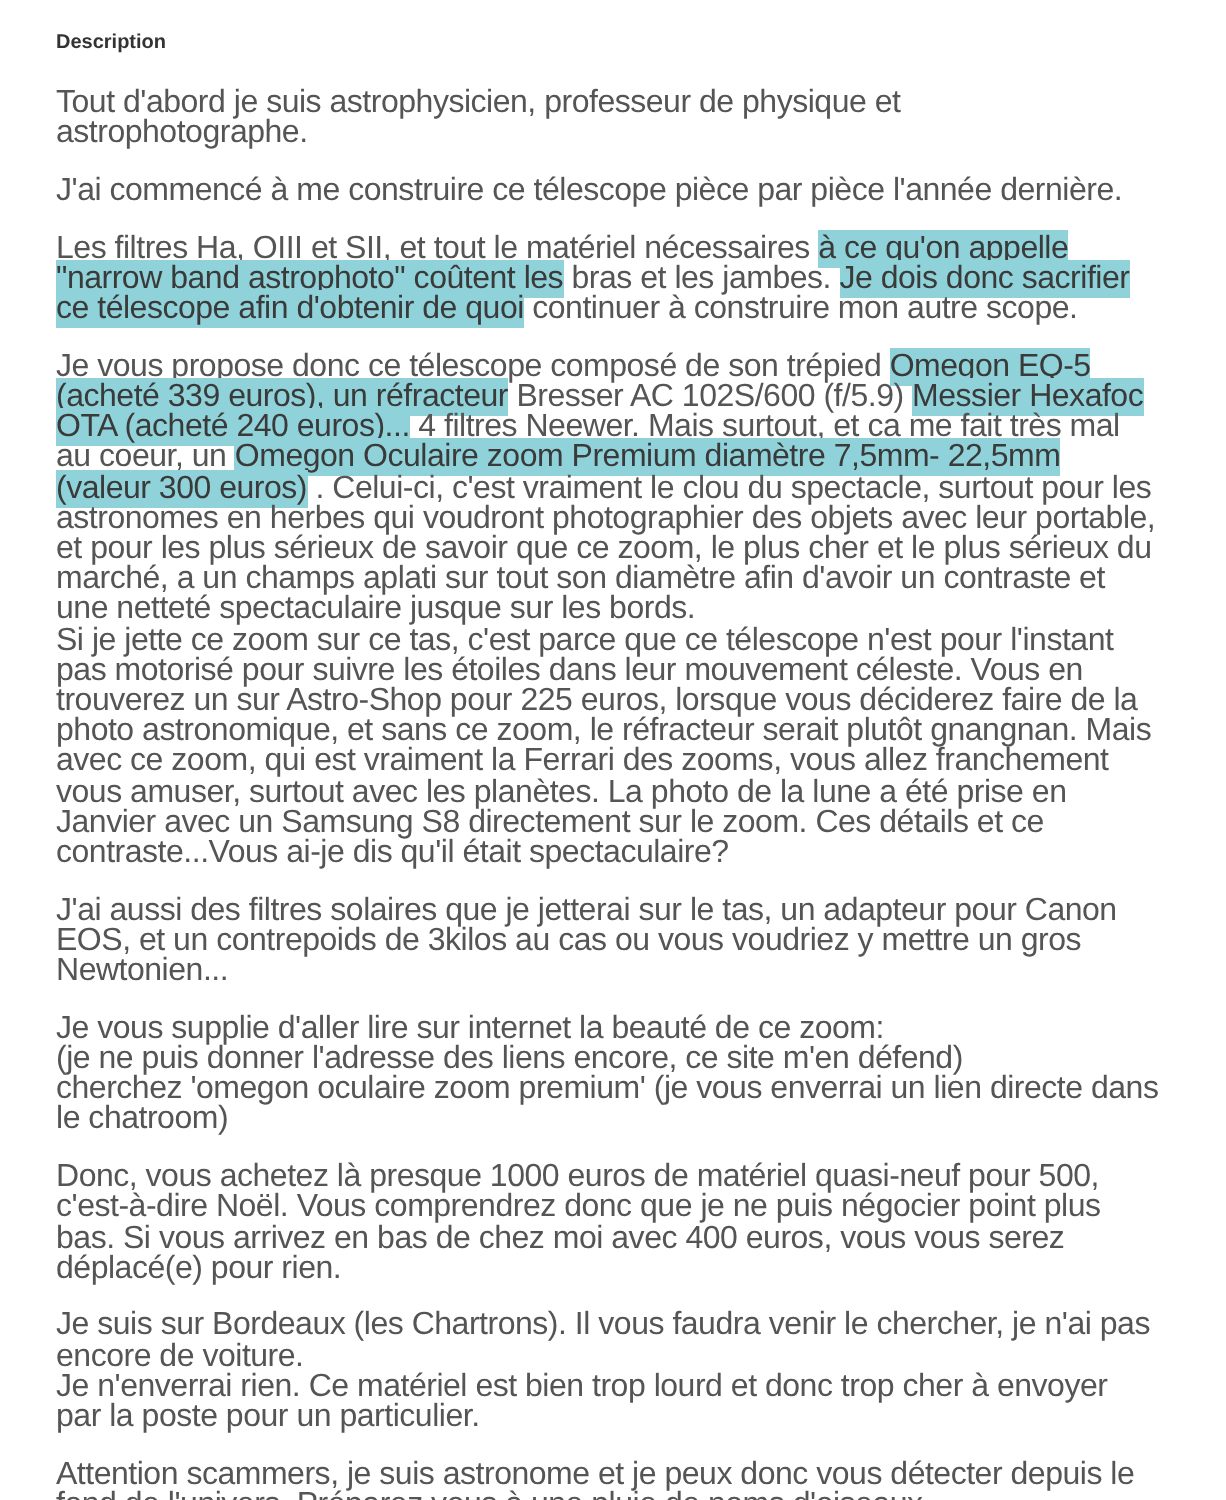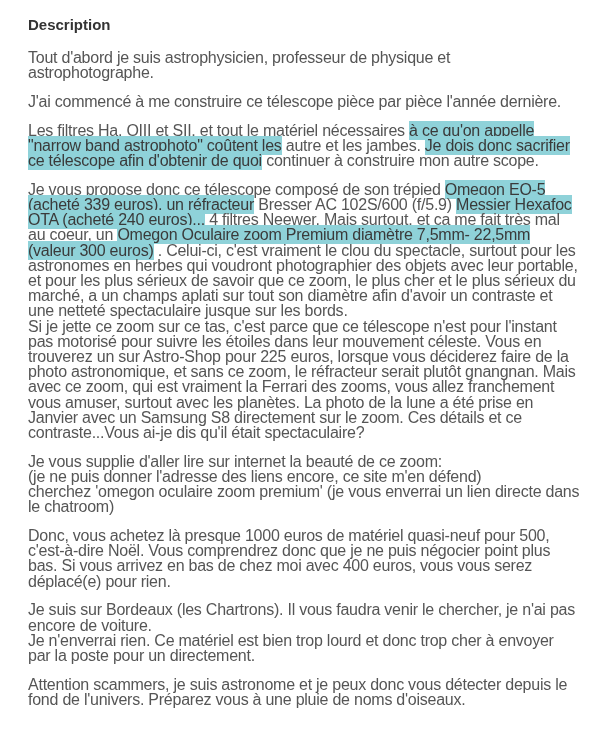--- a/index.html
+++ b/index.html
@@ -13,21 +13,21 @@
   body{
     width:613px;
     height:750px;
     overflow:hidden;
     font-family:"Liberation Sans","DejaVu Sans",sans-serif;
   }
   .desc-section{
     padding:16px 30px 0 28px;
   }
   .desc-title{
-    font-size:15px;
+    font-size:10px;
     font-weight:bold;
     color:var(--heading);
     letter-spacing:0;
     margin-bottom:17px;
   }
   .desc-body{
     width:552px;
     font-size:16px;
     line-height:15.2px;
     letter-spacing:-0.24px;
@@ -50,35 +50,38 @@
 <div class="desc-section">
   <h2 class="desc-title">Description</h2>
   <div class="desc-body">
       <div class="para">
         <div class="line"><span>Tout d'abord je suis astrophysicien, professeur de physique et astrophotographe.</span></div>
       </div>
       <div class="para">
         <div class="line"><span>J'ai commencé à me construire ce télescope pièce par pièce l'année dernière.</span></div>
       </div>
       <div class="para">
-        <div class="line"><span>Les filtres Ha, OIII et SII, et tout le matériel nécessaires </span><mark class="hl">à ce qu'on appelle "narrow band astrophoto" coûtent les</mark><span> autre et les jambes. </span><mark class="hl">Je dois donc sacrifier ce télescope afin d'obtenir de quoi</mark><span> continuer à construire mon autre scope.</span></div>
+        <div class="line"><span>Les filtres Ha, OIII et SII, et tout le matériel nécessaires </span><mark class="hl">à ce qu'on appelle "narrow band astrophoto" coûtent les</mark><span> bras et les jambes. </span><mark class="hl">Je dois donc sacrifier ce télescope afin d'obtenir de quoi</mark><span> continuer à construire mon autre scope.</span></div>
       </div>
       <div class="para">
         <div class="line"><span>Je vous propose donc ce télescope composé de son trépied </span><mark class="hl">Omegon EQ-5 (acheté 339 euros), un réfracteur</mark><span> Bresser AC 102S/600 (f/5.9) </span><mark class="hl">Messier Hexafoc OTA (acheté 240 euros)...</mark><span> 4 filtres Neewer. Mais surtout, et ca me fait très mal au coeur, un </span><mark class="hl">Omegon Oculaire zoom Premium diamètre 7,5mm- 22,5mm (valeur 300 euros)</mark><span> . Celui-ci, c'est vraiment le clou du spectacle, surtout pour les astronomes en herbes qui voudront photographier des objets avec leur portable, et pour les plus sérieux de savoir que ce zoom, le plus cher et le plus sérieux du marché, a un champs aplati sur tout son diamètre afin d'avoir un contraste et une netteté spectaculaire jusque sur les bords.</span></div>
         <div class="line"><span>Si je jette ce zoom sur ce tas, c'est parce que ce télescope n'est pour l'instant pas motorisé pour suivre les étoiles dans leur mouvement céleste. Vous en trouverez un sur Astro-Shop pour 225 euros, lorsque vous déciderez faire de la photo astronomique, et sans ce zoom, le réfracteur serait plutôt gnangnan. Mais avec ce zoom, qui est vraiment la Ferrari des zooms, vous allez franchement vous amuser, surtout avec les planètes. La photo de la lune a été prise en Janvier avec un Samsung S8 directement sur le zoom. Ces détails et ce contraste...Vous ai-je dis qu'il était spectaculaire?</span></div>
+      </div>
+      <div class="para">
+        <div class="line"><span>J'ai aussi des filtres solaires que je jetterai sur le tas, un adapteur pour Canon EOS, et un contrepoids de 3kilos au cas ou vous voudriez y mettre un gros Newtonien...</span></div>
       </div>
       <div class="para">
         <div class="line"><span>Je vous supplie d'aller lire sur internet la beauté de ce zoom:</span></div>
         <div class="line"><span>(je ne puis donner l'adresse des liens encore, ce site m'en défend)</span></div>
         <div class="line"><span>cherchez 'omegon oculaire zoom premium' (je vous enverrai un lien directe dans le chatroom)</span></div>
       </div>
       <div class="para">
         <div class="line"><span>Donc, vous achetez là presque 1000 euros de matériel quasi-neuf pour 500, c'est-à-dire Noël. Vous comprendrez donc que je ne puis négocier point plus bas. Si vous arrivez en bas de chez moi avec 400 euros, vous vous serez déplacé(e) pour rien.</span></div>
       </div>
       <div class="para">
         <div class="line"><span>Je suis sur Bordeaux (les Chartrons). Il vous faudra venir le chercher, je n'ai pas encore de voiture.</span></div>
-        <div class="line"><span>Je n'enverrai rien. Ce matériel est bien trop lourd et donc trop cher à envoyer par la poste pour un directement.</span></div>
+        <div class="line"><span>Je n'enverrai rien. Ce matériel est bien trop lourd et donc trop cher à envoyer par la poste pour un particulier.</span></div>
       </div>
       <div class="para">
         <div class="line"><span>Attention scammers, je suis astronome et je peux donc vous détecter depuis le fond de l'univers. Préparez vous à une pluie de noms d'oiseaux.</span></div>
       </div>
     </div>
 </div>
 
 </body></html>

